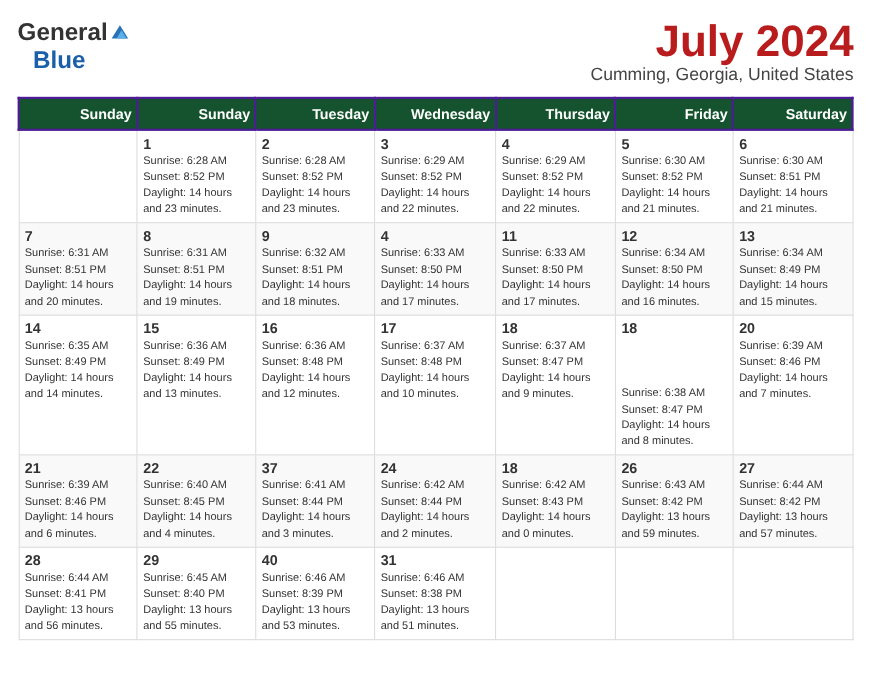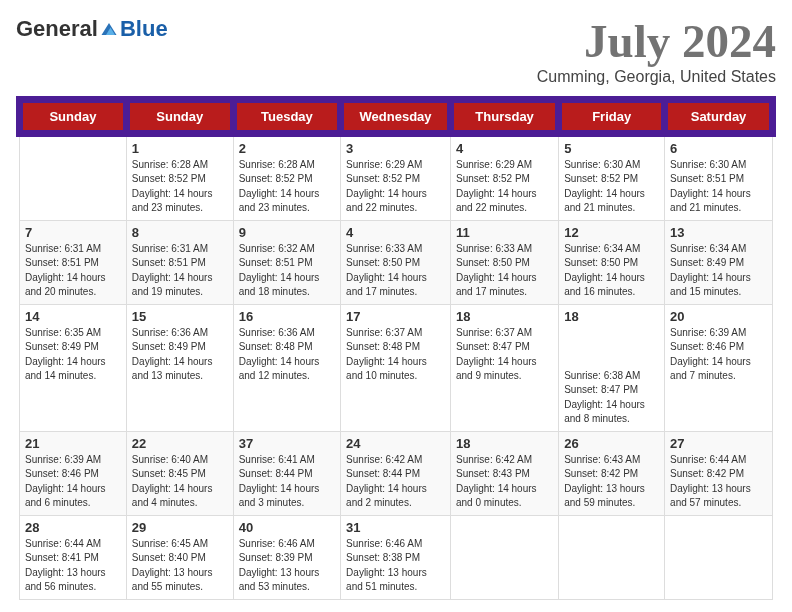--- a/index.html
+++ b/index.html
@@ -11,63 +11,62 @@
       padding: 16px;
     }
     .header-area {
       display: flex;
       justify-content: space-between;
       align-items: flex-start;
       margin-bottom: 10px;
     }
     .logo {
       display: flex;
-      flex-direction: row;
+      flex-direction: column;
       align-items: flex-start;
     }
     .logo-text {
       display: flex;
       align-items: center;
       font-size: 22px;
       font-weight: bold;
     }
     .logo-general { color: #333; }
     .logo-blue { color: #1a5fa8; }
     .logo-icon {
       width: 18px;
       height: 18px;
       margin-left: 2px;
     }
     .title-area {
       text-align: right;
     }
     .month-title {
-      font-size: 47px;
+      font-size: 40px;
       font-weight: bold;
-      color: #737373;
+      color: #b91c1c;
       line-height: 1.1;
-      font-family: Liberation Serif, serif;
     }
     .location {
       font-size: 16px;
       color: #444;
     }
     .calendar-table {
       width: 100%;
       border-collapse: collapse;
       border: 1px solid #ccc;
     }
     .calendar-table th {
-      background-color: #b91c1c;
+      background-color: #14532d;
       color: #fff;
       font-size: 13px;
       font-weight: bold;
       padding: 6px 4px;
-      text-align: center;
-      border: 7px solid #4c1d95;
+      text-align: right;
+      border: 2px solid #4c1d95;
     }
     .calendar-table td {
       vertical-align: top;
       padding: 4px 5px;
       border: 1px solid #ddd;
       width: 113px;
       min-height: 80px;
       font-size: 10.5px;
       color: #333;
       background: #fff;
@@ -95,21 +94,21 @@
 
 <div class="header-area">
   <div class="logo">
     <div class="logo-text">
       <span class="logo-general">General</span>
       <svg class="logo-icon" viewBox="0 0 24 20" xmlns="http://www.w3.org/2000/svg">
         <polygon points="2,18 12,2 22,18" fill="#2a72b8"></polygon>
         <polygon points="8,18 14,8 20,18" fill="#5ab0e8"></polygon>
       </svg>
     </div>
-    <div style="margin-left:2px;">
+    <div style="margin-left:14px;">
       <span class="logo-blue" style="font-size:22px;font-weight:bold;color:#1a5fa8;">Blue</span>
     </div>
   </div>
   <div class="title-area">
     <div class="month-title">July 2024</div>
     <div class="location">Cumming, Georgia, United States</div>
   </div>
 </div>
 
 <table class="calendar-table">

